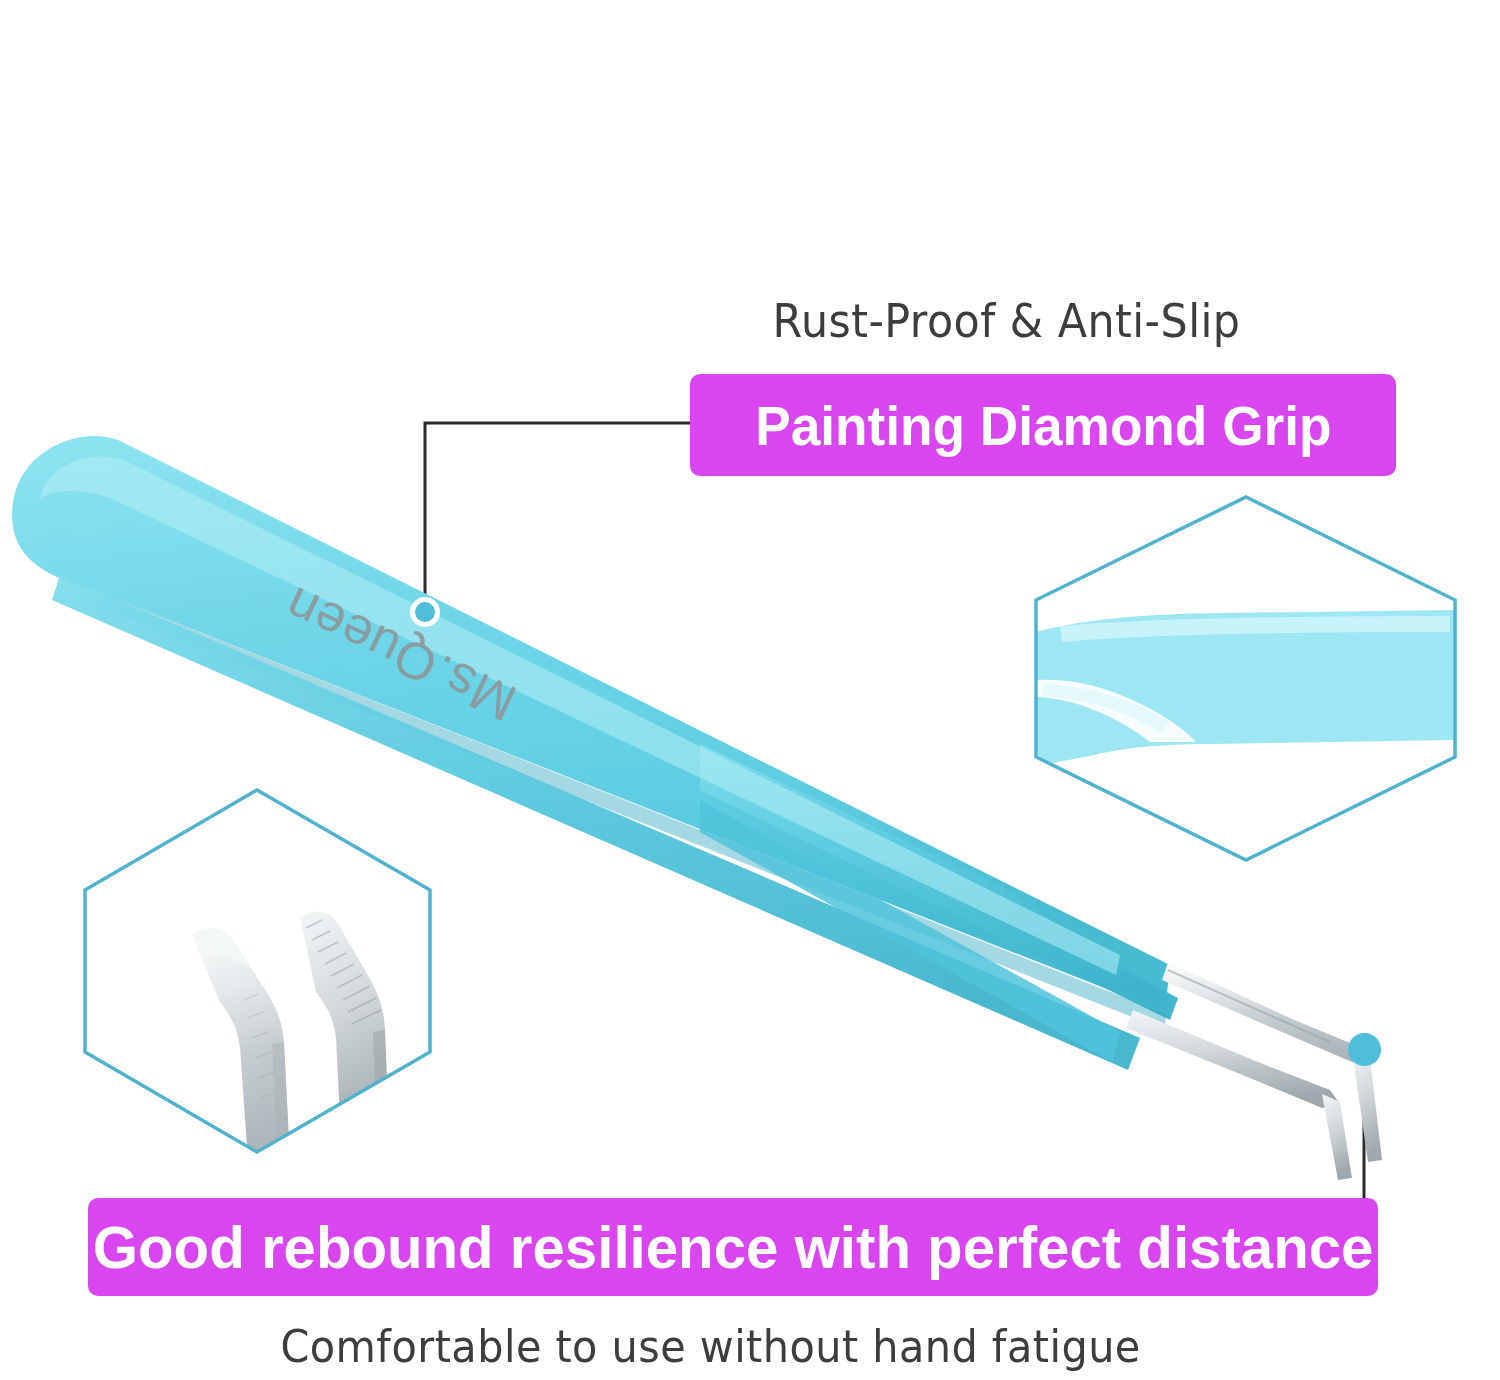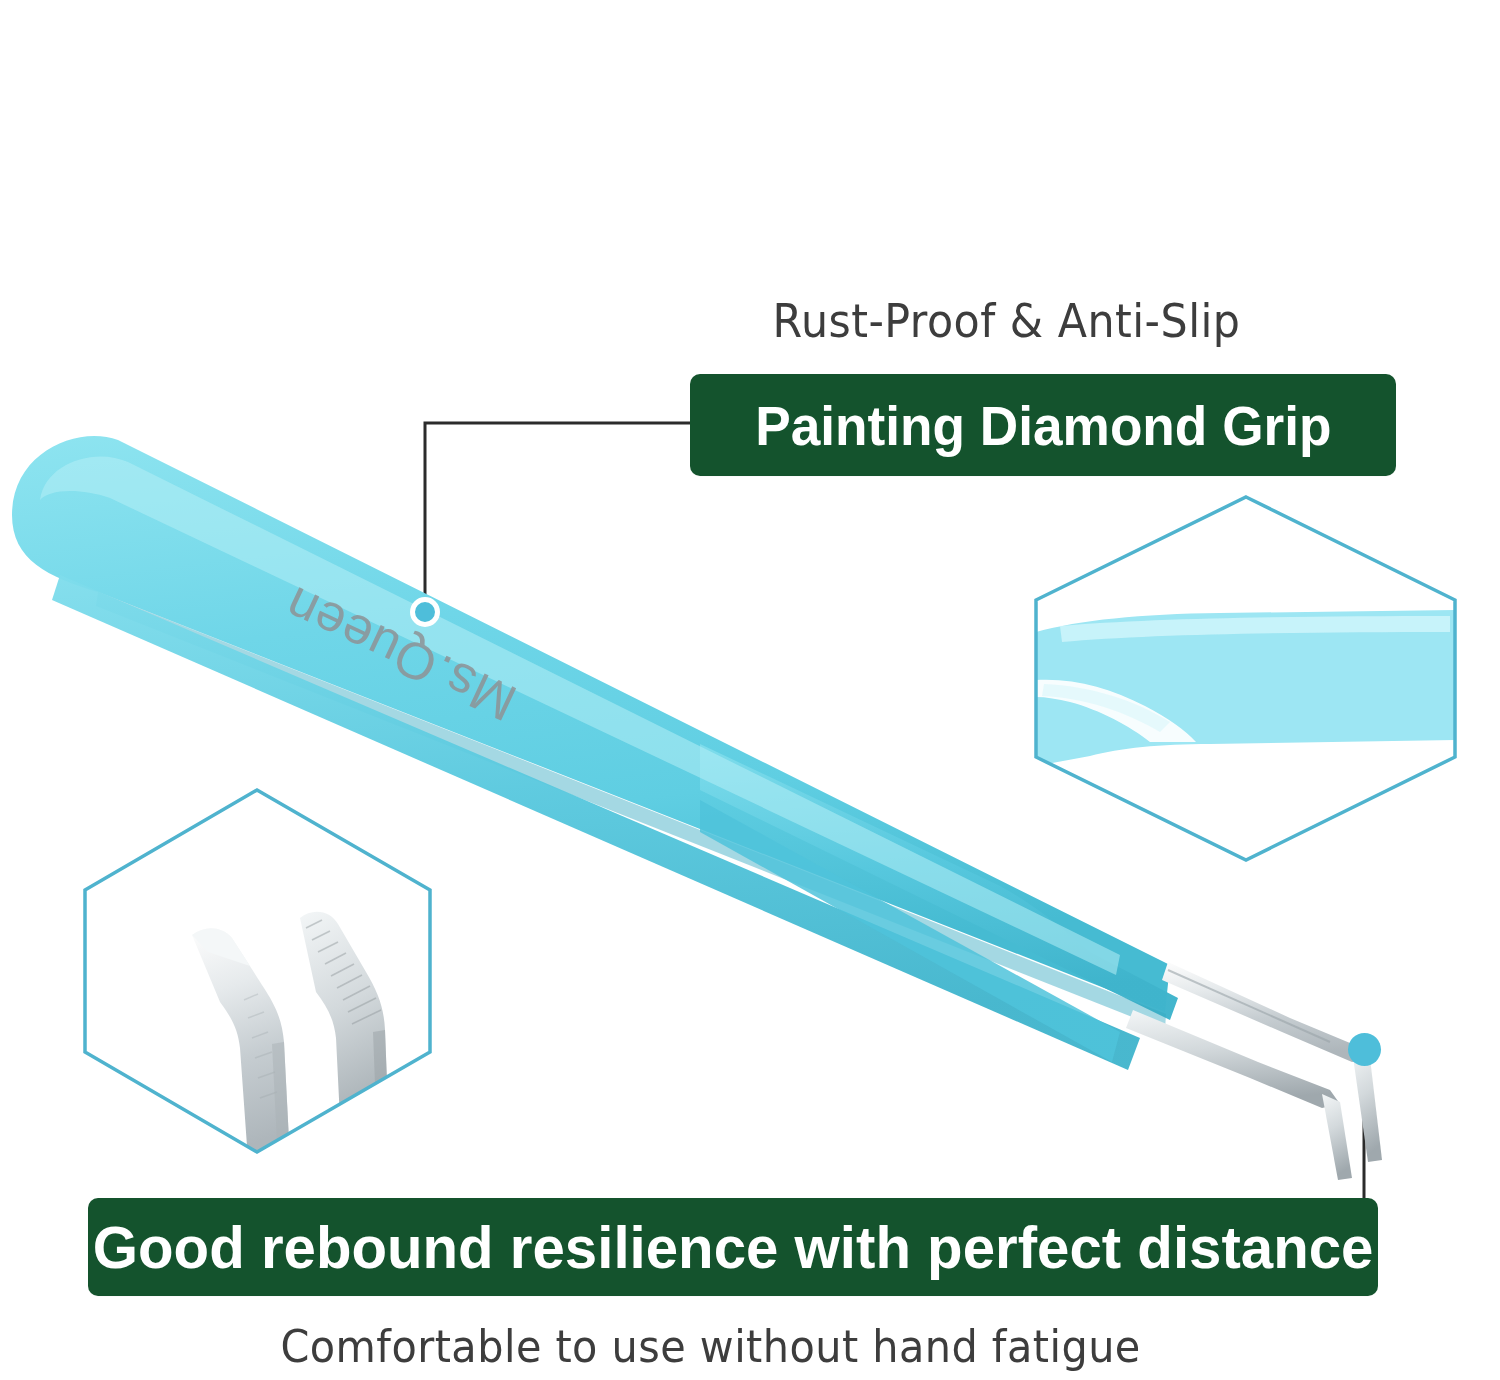--- a/index.html
+++ b/index.html
@@ -36,21 +36,21 @@
     color:#3d3d3d;
     font-size:45px;
     font-weight:400;
     font-family:"DejaVu Sans","Liberation Sans",sans-serif;
     letter-spacing:.5px;
     white-space:nowrap;
     transform:scaleX(.93);
   }
   .badge{
     position:absolute;
-    background:#14532d;
+    background:#d946ef;
     border-radius:10px;
     display:flex;align-items:center;justify-content:center;
     color:#ffffff;
     font-weight:700;
     font-family:"Liberation Sans Narrow","Liberation Sans",sans-serif;
     white-space:nowrap;
     box-shadow:0 1px 0 rgba(0,0,0,.02);
   }
   #badge-grip{left:690px;top:374px;width:706px;height:102px;font-size:56px;}
   #badge-grip span{transform:scaleX(.95);display:inline-block;}

